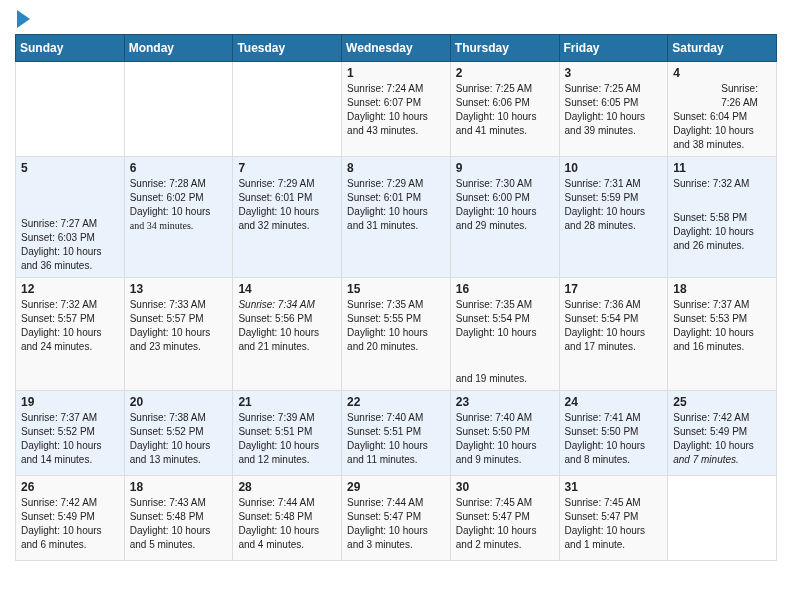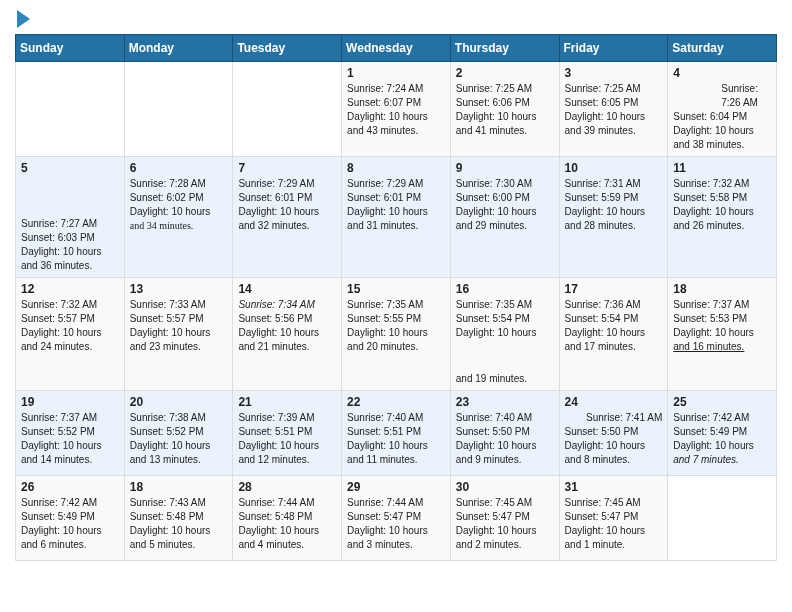--- a/index.html
+++ b/index.html
@@ -190,21 +190,21 @@
         <td>
           <span class="day-num">10</span>
           <span class="cell-text" style="display: block;">Sunrise: 7:31 AM</span>
           <span class="cell-text" style="display: block;">Sunset: 5:59 PM</span>
           <span class="cell-text" style="display: block;">Daylight: 10 hours</span>
           <span class="cell-text" style="display: block;">and 28 minutes.</span>
         </td>
         <td>
           <span class="day-num">11</span>
           <span class="cell-text" style="display: block;">Sunrise: 7:32 AM</span>
-          <span class="cell-text" style="display: block;">Sunset: 5:58 PM</span>
+          <span class="cell-text" style="display: block; margin-top: 20px;">Sunset: 5:58 PM</span>
           <span class="cell-text" style="display: block;">Daylight: 10 hours</span>
           <span class="cell-text" style="display: block;">and 26 minutes.</span>
         </td>
       </tr>
       <tr style="background-color: rgb(249, 249, 249);">
         <td>
           <span class="day-num">12</span>
           <span class="cell-text" style="display: block;">Sunrise: 7:32 AM</span>
           <span class="cell-text" style="display: block;">Sunset: 5:57 PM</span>
           <span class="cell-text" style="display: block;">Daylight: 10 hours</span>
@@ -243,21 +243,21 @@
           <span class="cell-text" style="display: block;">Sunrise: 7:36 AM</span>
           <span class="cell-text" style="display: block;">Sunset: 5:54 PM</span>
           <span class="cell-text" style="display: block;">Daylight: 10 hours</span>
           <span class="cell-text" style="display: block;">and 17 minutes.</span>
         </td>
         <td>
           <span class="day-num">18</span>
           <span class="cell-text" style="display: block;">Sunrise: 7:37 AM</span>
           <span class="cell-text" style="display: block;">Sunset: 5:53 PM</span>
           <span class="cell-text" style="display: block;">Daylight: 10 hours</span>
-          <span class="cell-text" style="display: block; text-decoration: underline;">and 16 minutes.</span>
+          <span class="cell-text" style="display: block;">and 16 minutes.</span>
         </td>
       </tr>
       <tr style="background-color: rgb(234, 242, 251);">
         <td>
           <span class="day-num">19</span>
           <span class="cell-text" style="display: block;">Sunrise: 7:37 AM</span>
           <span class="cell-text" style="display: block;">Sunset: 5:52 PM</span>
           <span class="cell-text" style="display: block;">Daylight: 10 hours</span>
           <span class="cell-text" style="display: block;">and 14 minutes.</span>
         </td>
@@ -284,21 +284,21 @@
         </td>
         <td>
           <span class="day-num">23</span>
           <span class="cell-text" style="display: block;">Sunrise: 7:40 AM</span>
           <span class="cell-text" style="display: block;">Sunset: 5:50 PM</span>
           <span class="cell-text" style="display: block;">Daylight: 10 hours</span>
           <span class="cell-text" style="display: block;">and 9 minutes.</span>
         </td>
         <td>
           <span class="day-num">24</span>
-          <span class="cell-text" style="display: block; text-align: right;">Sunrise: 7:41 AM</span>
+          <span class="cell-text" style="display: block;">Sunrise: 7:41 AM</span>
           <span class="cell-text" style="display: block;">Sunset: 5:50 PM</span>
           <span class="cell-text" style="display: block;">Daylight: 10 hours</span>
           <span class="cell-text" style="display: block;">and 8 minutes.</span>
         </td>
         <td>
           <span class="day-num">25</span>
           <span class="cell-text" style="display: block;">Sunrise: 7:42 AM</span>
           <span class="cell-text" style="display: block;">Sunset: 5:49 PM</span>
           <span class="cell-text" style="display: block;">Daylight: 10 hours</span>
           <span class="cell-text" style="display: block; font-style: italic;">and 7 minutes.</span>

